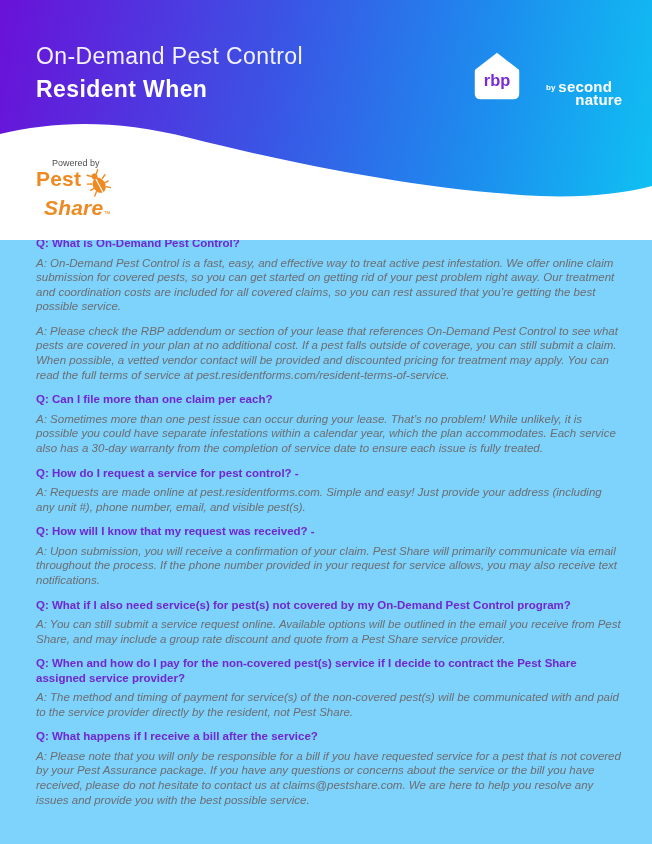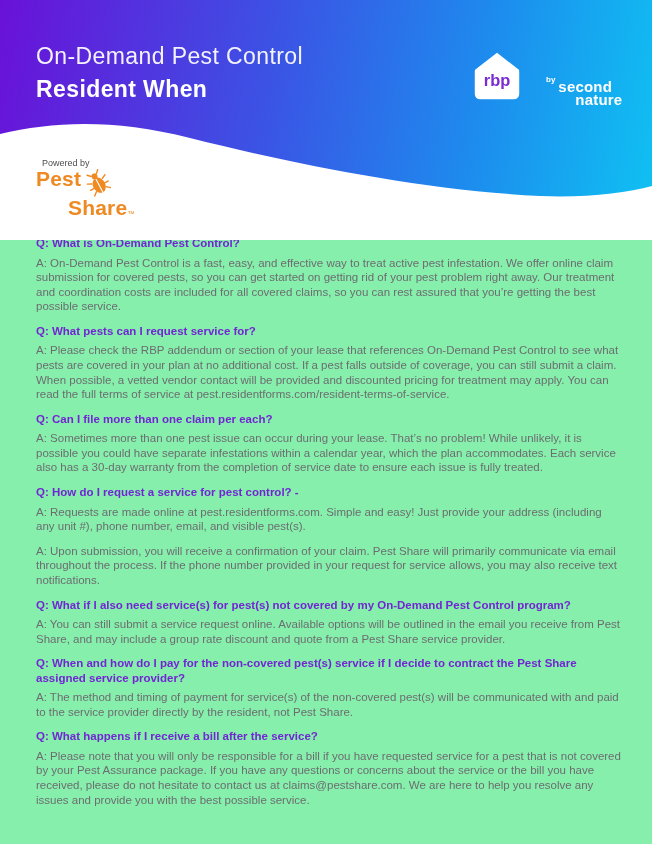--- a/index.html
+++ b/index.html
@@ -3,46 +3,46 @@
 <meta charset="utf-8">
 <style>
   html,body{margin:0;padding:0;}
   body{
     width:652px;height:844px;
     background:#ffffff;
     font-family:"Liberation Sans", sans-serif;
     overflow:hidden;
     -webkit-font-smoothing:antialiased;
   }
-  .page{position:relative;width:652px;height:844px;background:#86efac;}
+  .page{position:relative;width:652px;height:844px;background:#7dd3fc;}
 
   
   .header{
     position:relative;
     width:652px;height:240px;
     background:linear-gradient(100deg,#6a11d8 0%,#3a55e5 42%,#1d8cee 72%,#0fc2f2 100%);
   }
   .wave{position:absolute;left:0;top:0;width:652px;height:240px;display:block;}
   .title-block{position:absolute;left:36px;top:40px;color:#ffffff;}
   .title-line1{font-size:23px;font-weight:400;letter-spacing:.4px;line-height:33px;color:#f4f2fc;}
   .title-line2{font-size:23px;font-weight:700;letter-spacing:.4px;line-height:33px;color:#ffffff;}
 
   .rbp-lockup{position:absolute;left:468px;top:48px;display:flex;align-items:flex-end;gap:20px;}
   .rbp-badge{width:58px;height:58px;position:relative;flex:0 0 auto;}
   .sn-text{display:flex;align-items:flex-start;gap:3px;color:#fff;}
   .sn-by{font-size:8px;font-weight:700;margin-top:3px;}
-  .sn-words{display:flex;flex-direction:column;line-height:13px;font-size:15px;font-weight:700;letter-spacing:.2px;margin-top:8px;}
+  .sn-words{display:flex;flex-direction:column;line-height:13px;font-size:15px;font-weight:700;letter-spacing:.2px;}
   .sn-words .n2{margin-left:17px;}
 
   
   .pestshare{position:absolute;left:36px;top:158px;}
-  .ps-powered{font-size:9px;color:#4d4d4f;font-weight:400;margin:0 0 1px 6px;}
+  .ps-powered{font-size:9px;color:#4d4d4f;font-weight:400;margin:0 0 1px 16px;}
   .ps-row1{display:flex;align-items:flex-start;gap:4px;}
   .ps-word{font-size:21px;font-weight:700;color:#ef8a23;line-height:19px;letter-spacing:.2px;}
-  .ps-row2{margin-left:32px;margin-top:-1px;display:flex;align-items:flex-end;}
+  .ps-row2{margin-left:8px;margin-top:-1px;display:flex;align-items:flex-end;font-style:italic;}
   .ps-tm{font-size:7px;color:#ef8a23;margin-top:1px;}
   .bug{display:block;margin-bottom:2px;}
 
   
   .content{
     width:586px;
     margin:-6px 0 0 36px;
     padding-top:2px;
   }
   .faq-q{
@@ -51,20 +51,21 @@
     font-weight:700;
     line-height:14.5px;
     margin:0 0 5px 0;
   }
   .faq-a{
     color:#6c6d70;
     font-size:11.5px;
     font-weight:400;
     line-height:14.6px;
     margin:0 0 10px 0;
+    font-style:italic;
   }
 </style>
 </head>
 <body>
 
 <div class="page">
 
   <header class="header">
 
     <svg class="wave" viewBox="0 0 652 240" preserveAspectRatio="none" aria-hidden="true">
@@ -123,32 +124,32 @@
       </div>
     </div>
   </header>
 
   <main class="content">
     <section>
       <h2 class="faq-q">Q: What is On-Demand Pest Control?</h2>
       <p class="faq-a">A: On-Demand Pest Control is a fast, easy, and effective way to treat active pest infestation. We offer online claim submission for covered pests, so you can get started on getting rid of your pest problem right away. Our treatment and coordination costs are included for all covered claims, so you can rest assured that you’re getting the best possible service.</p>
     </section>
     <section>
-      <h2 class="faq-q">Q: What pests can I request service for?</h2>
       <p class="faq-a">A: Please check the RBP addendum or section of your lease that references On-Demand Pest Control to see what pests are covered in your plan at no additional cost. If a pest falls outside of coverage, you can still submit a claim. When possible, a vetted vendor contact will be provided and discounted pricing for treatment may apply. You can read the full terms of service at pest.residentforms.com/resident-terms-of-service.</p>
     </section>
     <section>
       <h2 class="faq-q">Q: Can I file more than one claim per each?</h2>
       <p class="faq-a">A: Sometimes more than one pest issue can occur during your lease. That’s no problem! While unlikely, it is possible you could have separate infestations within a calendar year, which the plan accommodates. Each service also has a 30-day warranty from the completion of service date to ensure each issue is fully treated.</p>
     </section>
     <section>
       <h2 class="faq-q">Q: How do I request a service for pest control? -</h2>
       <p class="faq-a">A: Requests are made online at pest.residentforms.com. Simple and easy! Just provide your address (including any unit #), phone number, email, and visible pest(s).</p>
     </section>
     <section>
+      <h2 class="faq-q">Q: How will I know that my request was received? -</h2>
       <p class="faq-a">A: Upon submission, you will receive a confirmation of your claim. Pest Share will primarily communicate via email throughout the process. If the phone number provided in your request for service allows, you may also receive text notifications.</p>
     </section>
     <section>
       <h2 class="faq-q">Q: What if I also need service(s) for pest(s) not covered by my On-Demand Pest Control program?</h2>
       <p class="faq-a">A: You can still submit a service request online. Available options will be outlined in the email you receive from Pest Share, and may include a group rate discount and quote from a Pest Share service provider.</p>
     </section>
     <section>
       <h2 class="faq-q">Q: When and how do I pay for the non-covered pest(s) service if I decide to contract the Pest Share assigned service provider?</h2>
       <p class="faq-a">A: The method and timing of payment for service(s) of the non-covered pest(s) will be communicated with and paid to the service provider directly by the resident, not Pest Share.</p>
     </section>

